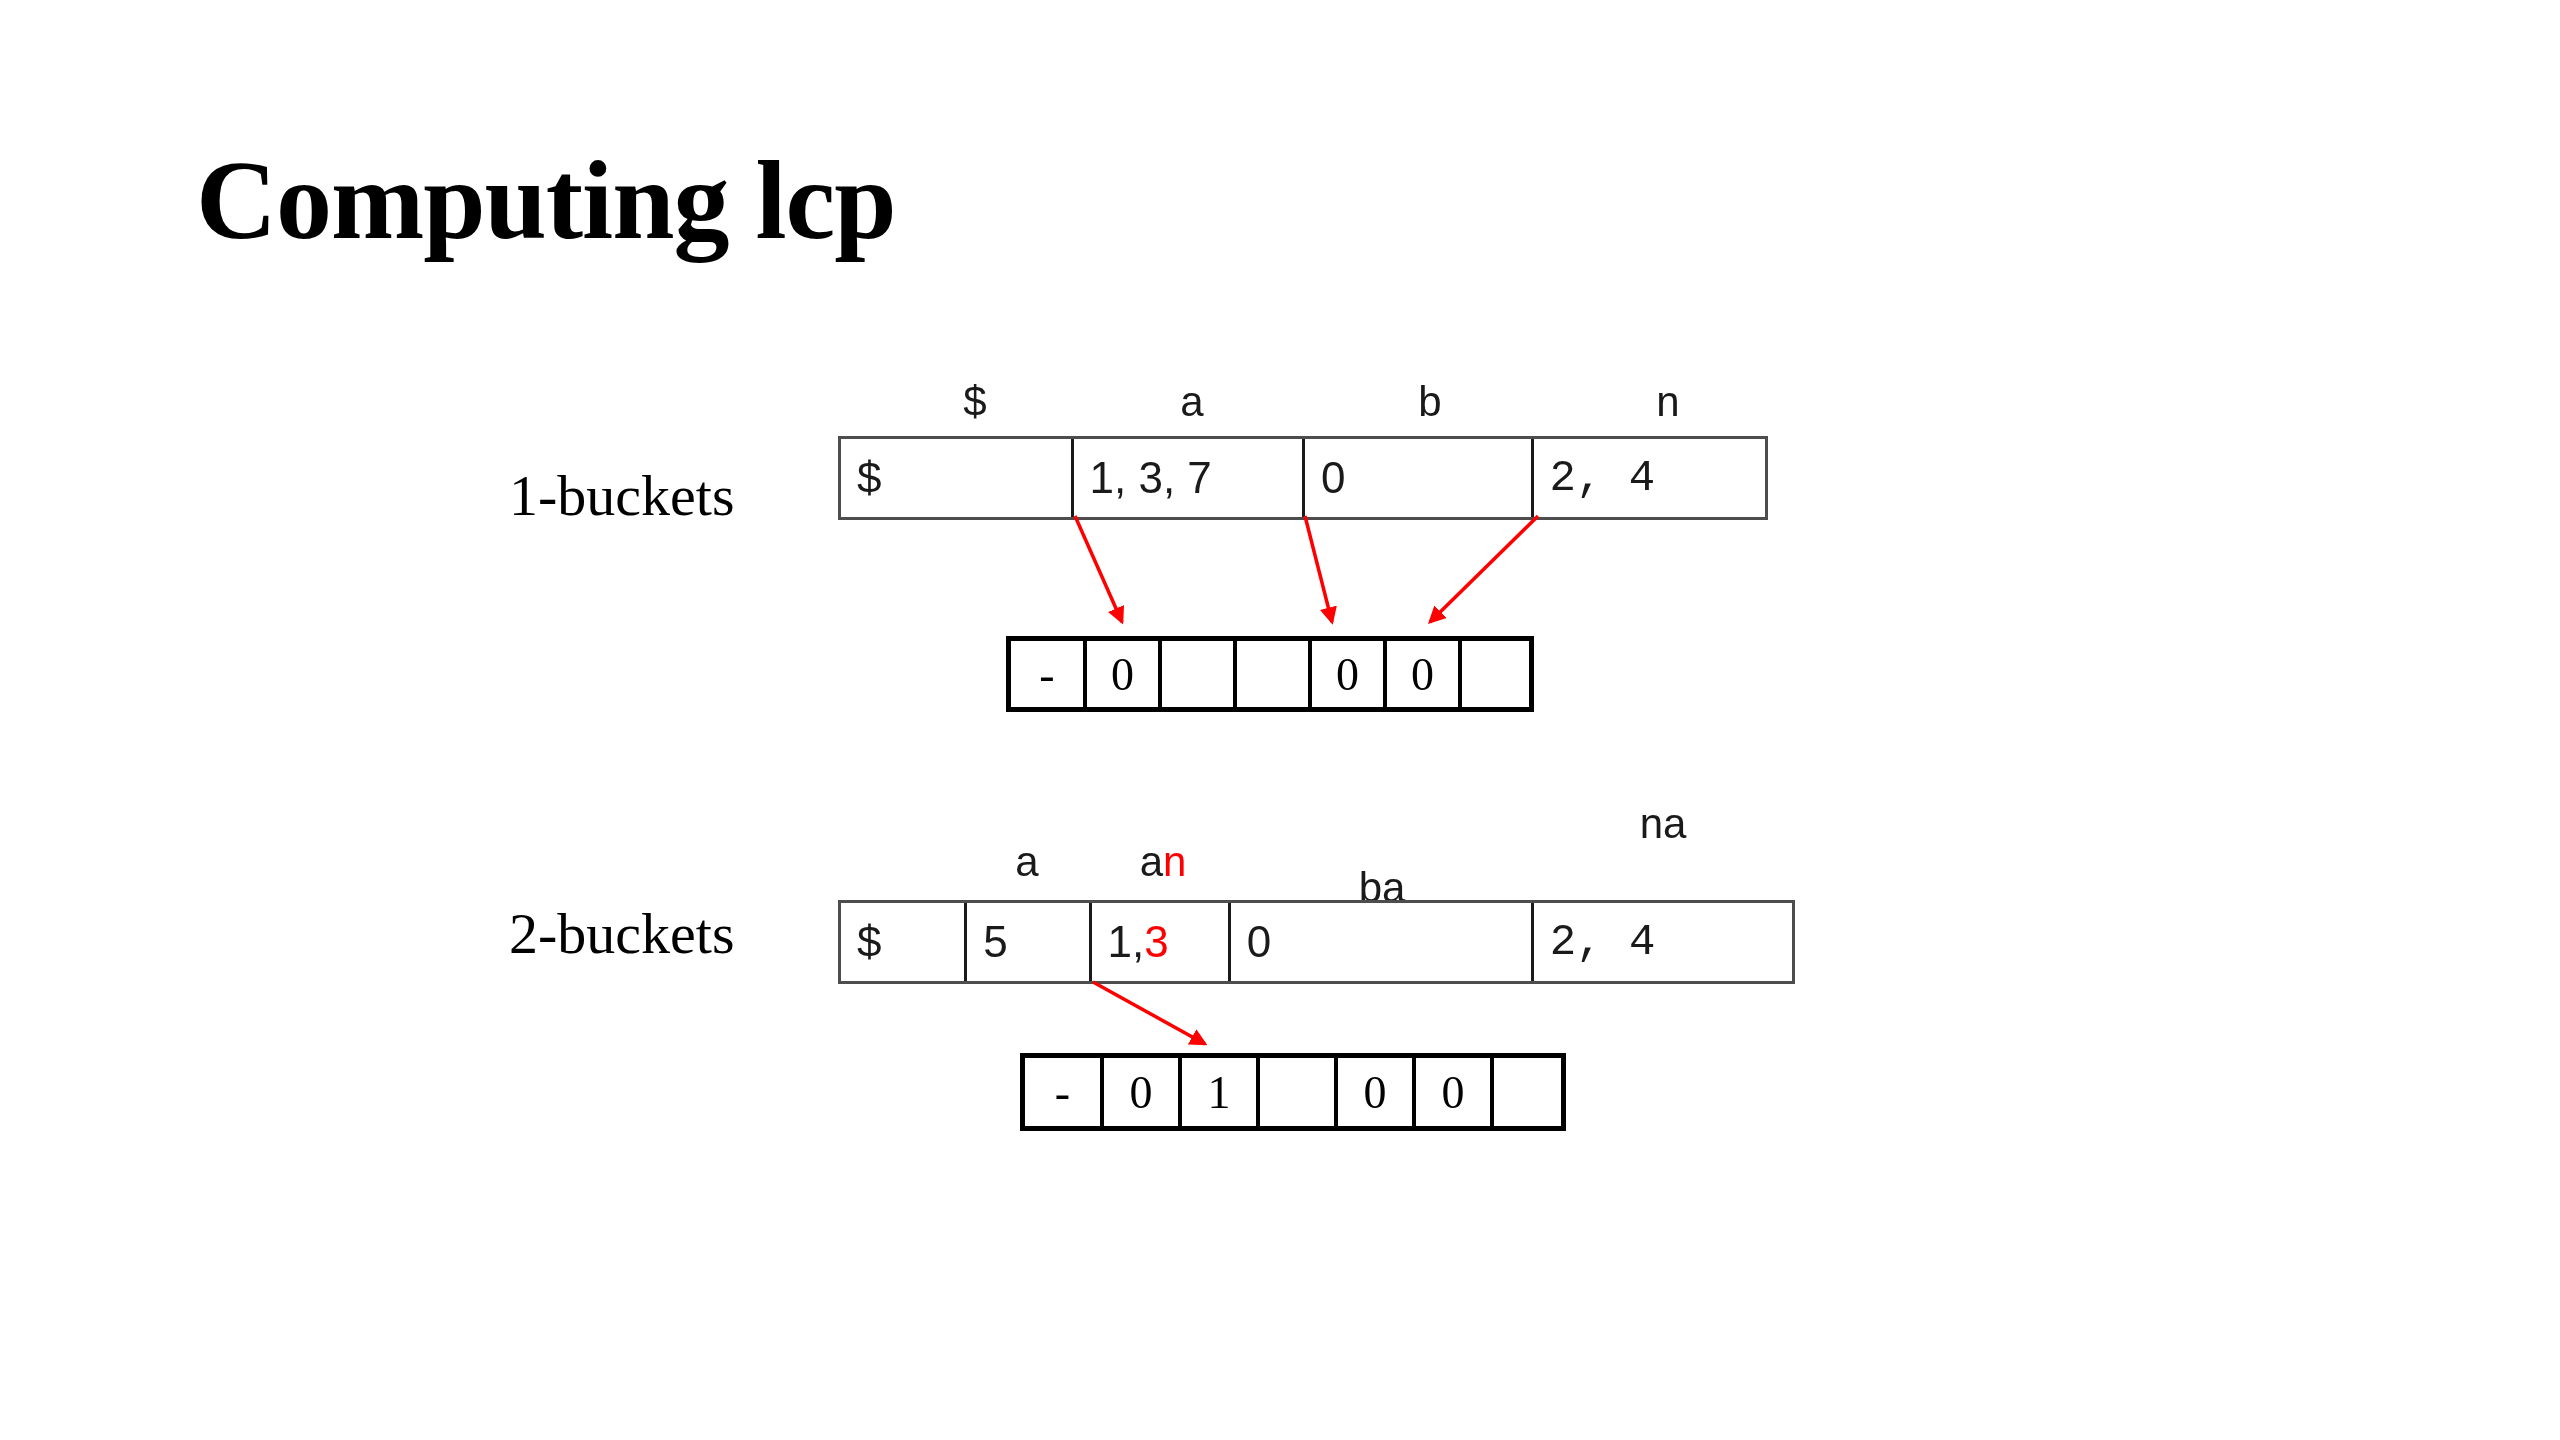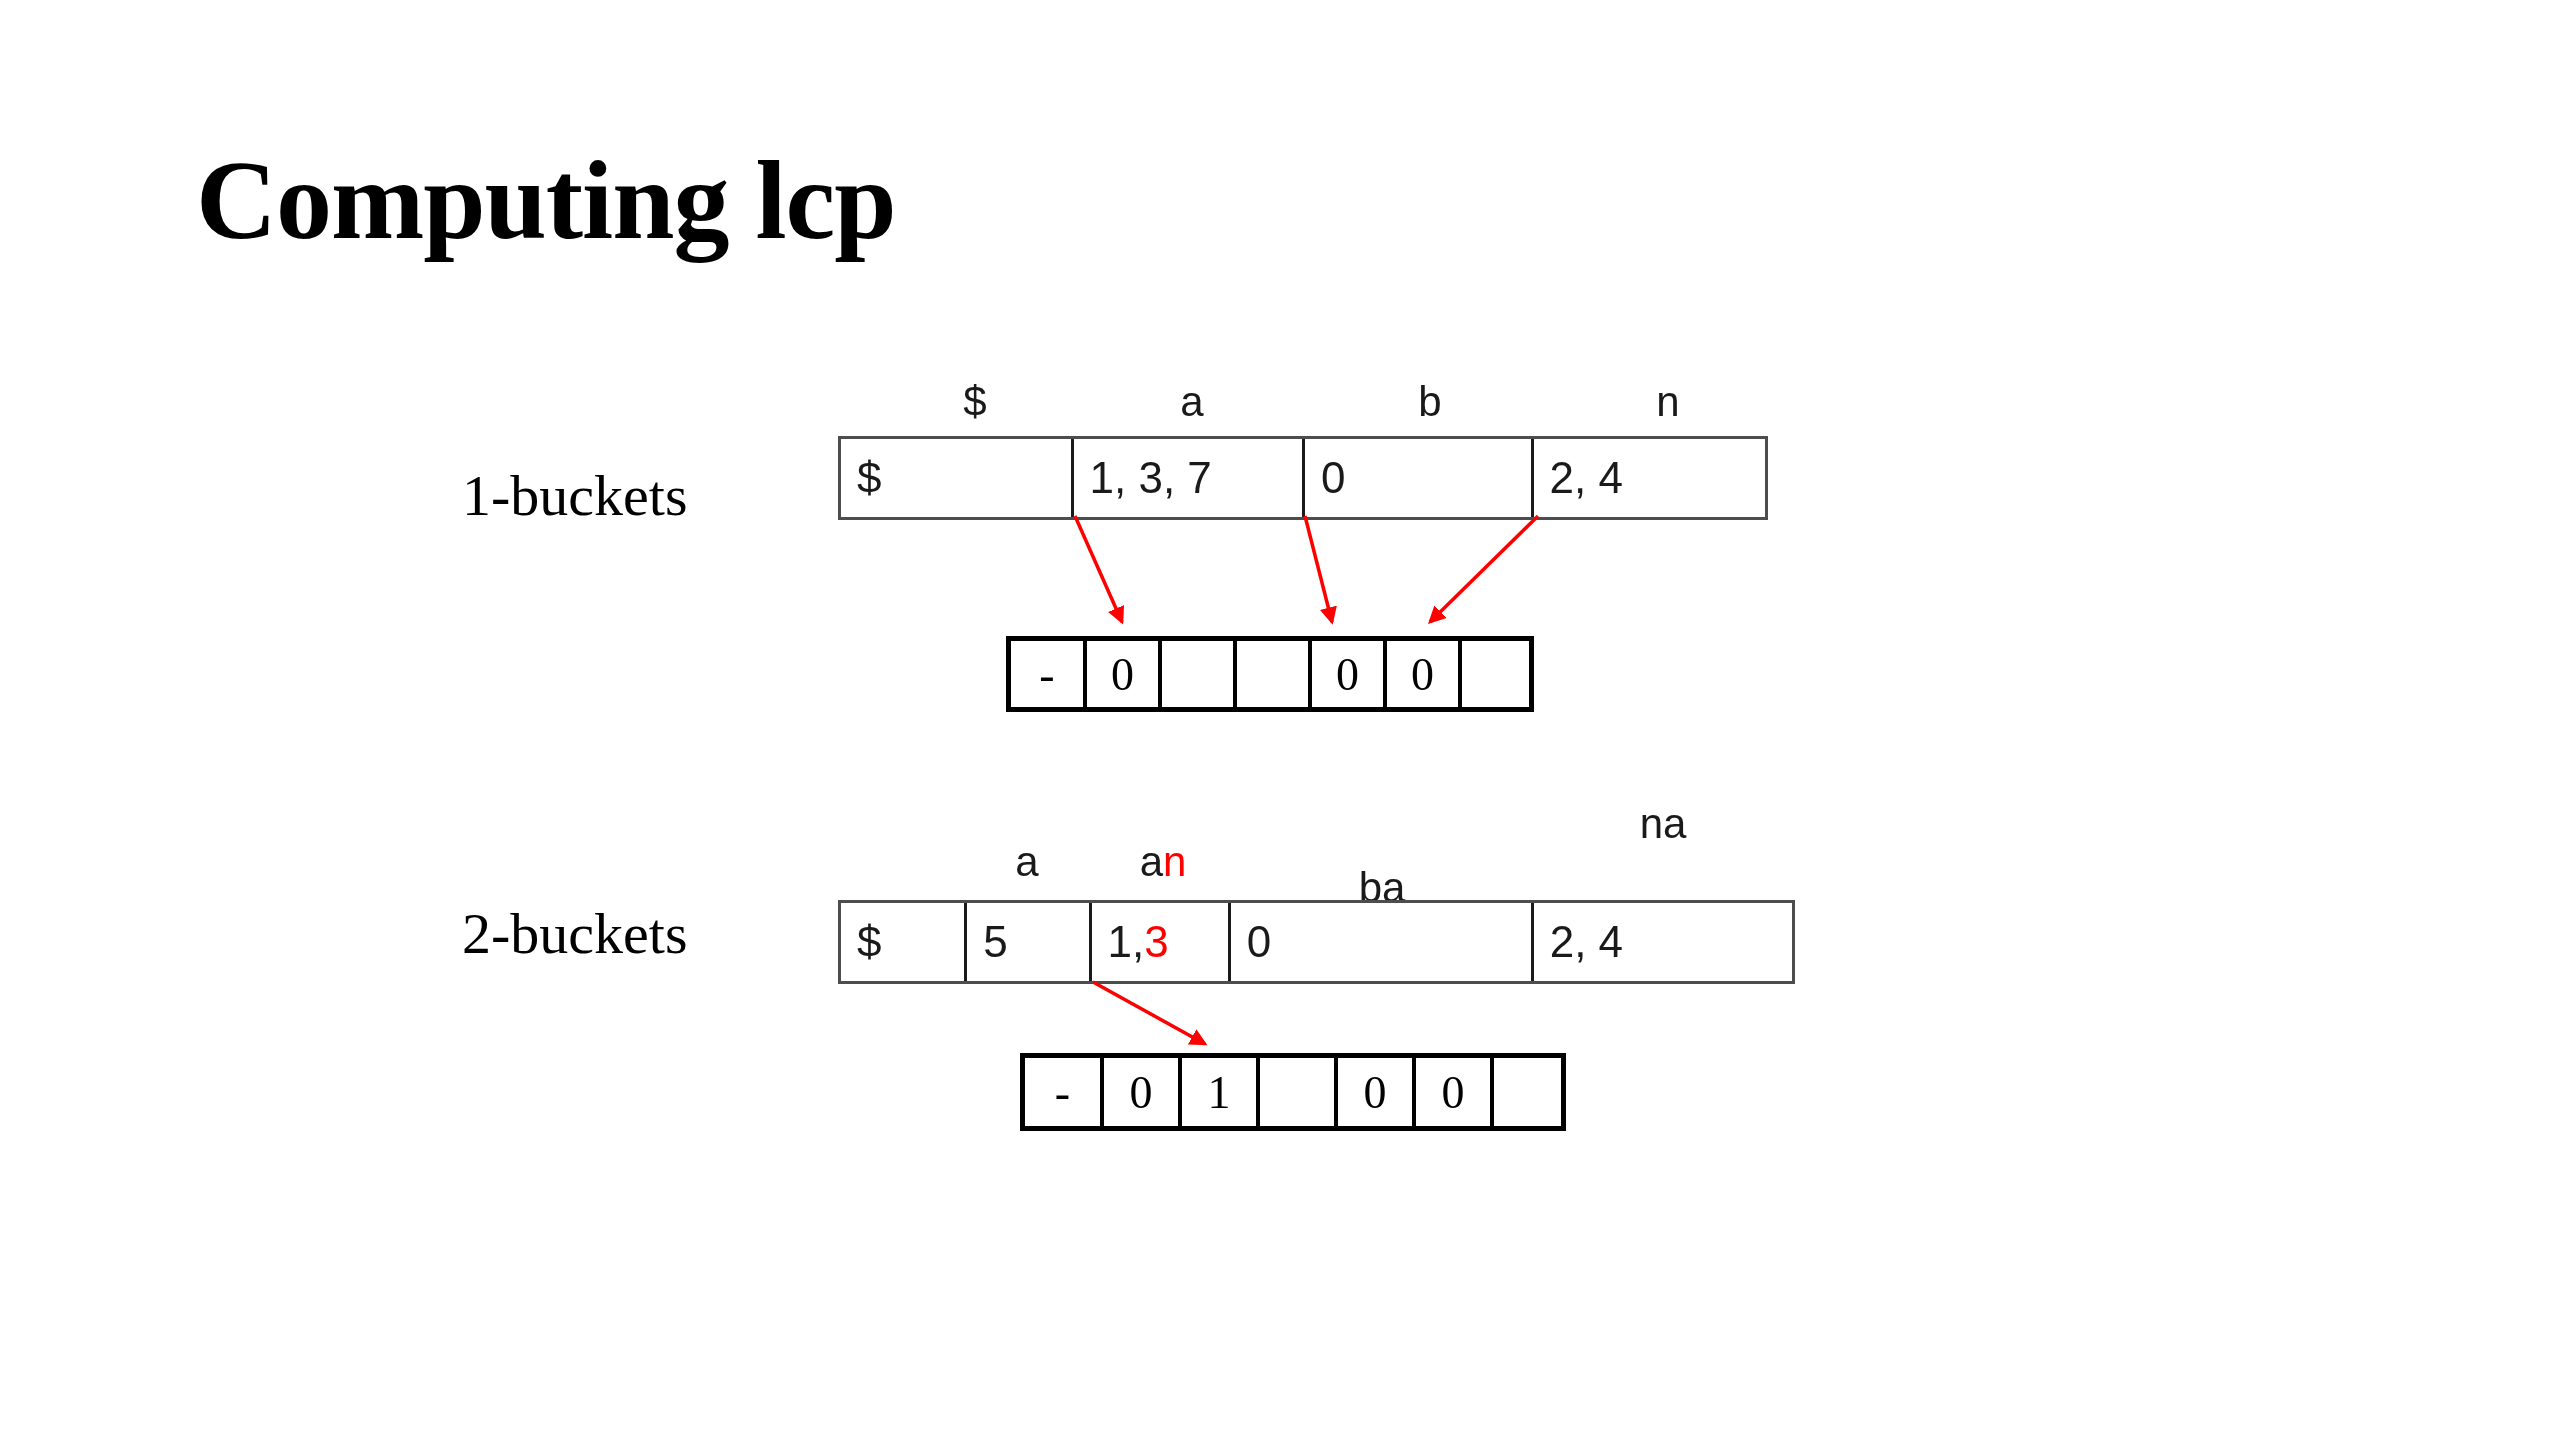--- a/index.html
+++ b/index.html
@@ -30,20 +30,21 @@
     white-space: nowrap;
   }
 
   
   .row-label {
     position: absolute;
     font-family: "Liberation Serif", serif;
     font-size: 58px;
     color: #000000;
     white-space: nowrap;
+    margin-left: 47px;
   }
   #label-1buckets { left: 462px; top: 462px; }
   #label-2buckets { left: 462px; top: 900px; }
 
   
   .bucket-table {
     position: absolute;
     display: flex;
     box-sizing: border-box;
     border: 3px solid #4d4d4d;
@@ -54,21 +55,21 @@
     position: relative;
     border-right: 3px solid #1a1a1a;
     display: flex;
     align-items: center;
     font-family: "Liberation Sans", sans-serif;
     font-size: 44px;
     color: #1a1a1a;
     padding-left: 16px;
     height: 100%;
   }
-  .bucket-cell:last-child { border-right: none; }
+  .bucket-cell:last-child { border-right: none; font-family: Liberation Mono, monospace; }
   .bucket-cell .red { color: #ff0000; }
 
   
   .col-header {
     position: absolute;
     font-family: "Liberation Sans", sans-serif;
     font-size: 42px;
     color: #1a1a1a;
     text-align: center;
     white-space: nowrap;

